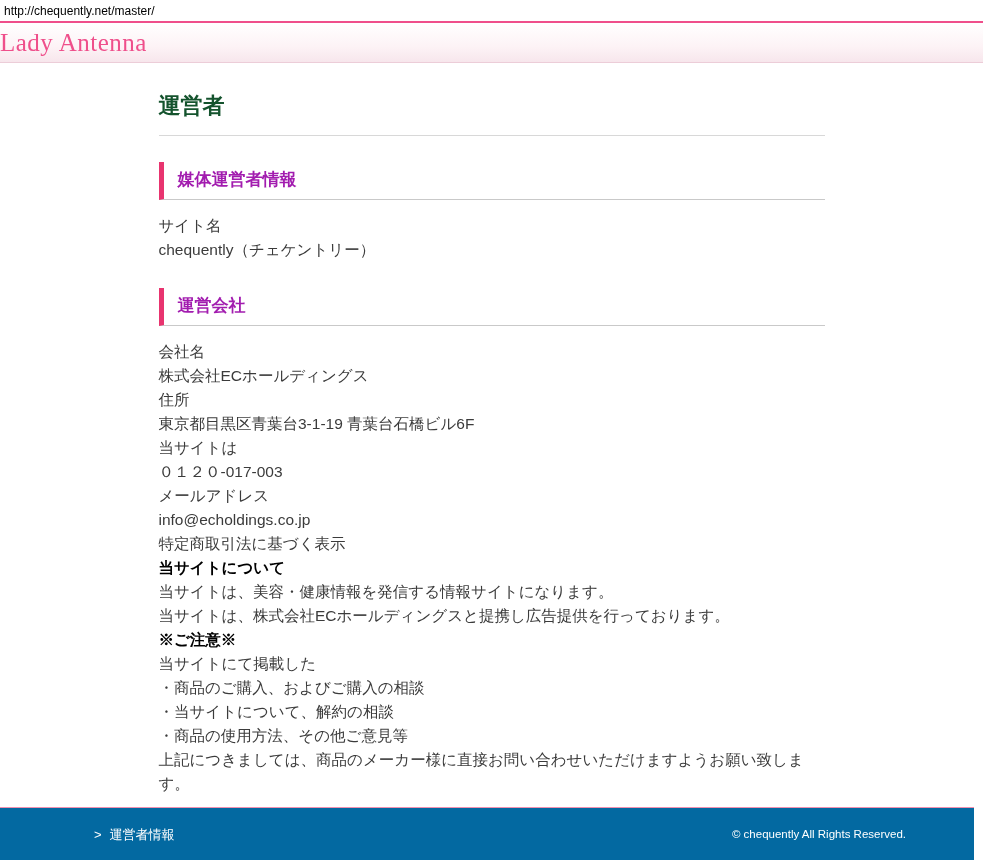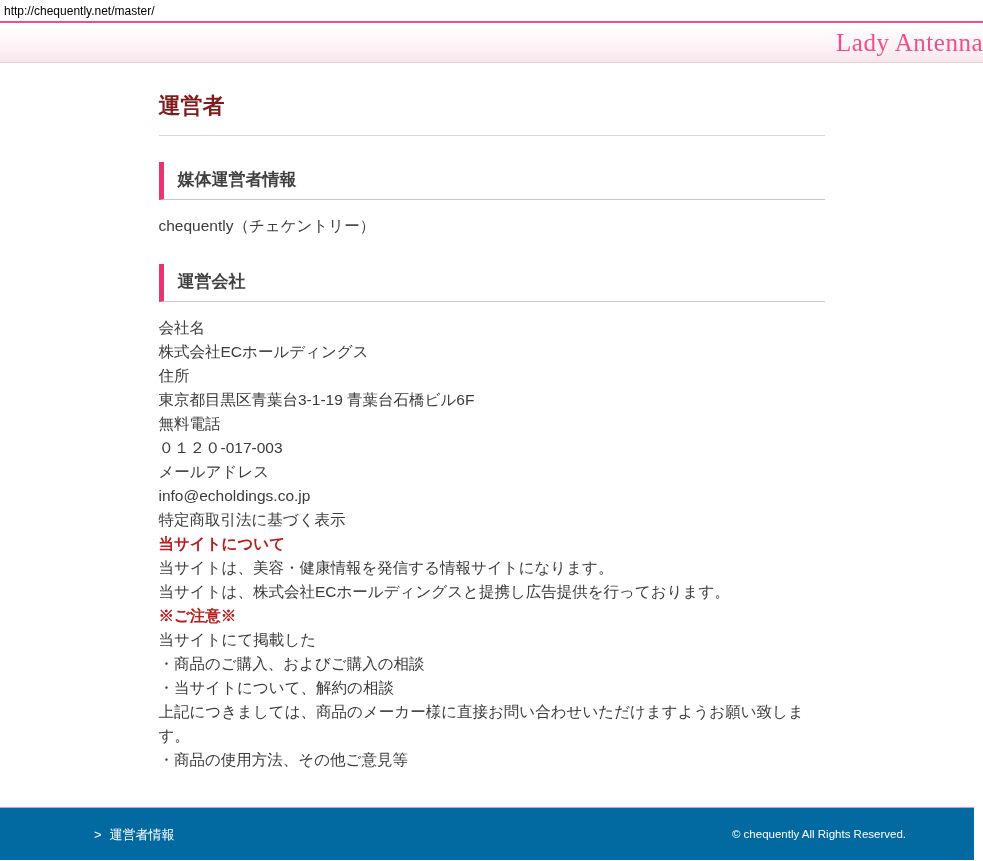--- a/index.html
+++ b/index.html
@@ -26,21 +26,21 @@
     position: relative;
     width: 983px;
     height: 839px;
     background: #ffffff;
   }
   .site-header {
     height: 39px;
     background: linear-gradient(to bottom, #ffffff 0%, #fdf3f6 60%, #f7e6ec 100%);
     border-top: 2px solid #ef4f8b;
     border-bottom: 1px solid #eccdd8;
-    text-align: right;
+    text-align: left;
     position: relative;
   }
   .site-logo {
     font-family: "Liberation Serif", serif;
     font-size: 25px;
     color: #ef4f8b;
     letter-spacing: 0.5px;
     line-height: 39px;
     font-weight: normal;
     display: inline-block;
@@ -52,47 +52,47 @@
     min-height: 740px;
   }
   .inner {
     width: 666px;
     margin: 0 auto;
     padding-left: 0;
   }
   .page-title {
     font-size: 22px;
     font-weight: bold;
-    color: #7f1d1d;
+    color: #14532d;
     padding: 28px 0 14px 0;
     margin: 0;
     border-bottom: 1px solid #d8d8d8;
   }
   .section-head {
     margin: 26px 0 0 0;
     padding: 6px 0 8px 14px;
     border-left: 5px solid #e8346f;
     border-bottom: 1px solid #c9c9c9;
     font-size: 17px;
     font-weight: bold;
-    color: #404040;
+    color: #a21caf;
   }
   .body-block {
     padding-top: 14px;
     font-size: 15.5px;
     color: #3b3b3b;
     line-height: 24px;
   }
   .body-block p {
     margin: 0;
     padding: 0 0 0 0;
   }
   .body-block p.bold {
     font-weight: bold;
-    color: #b91c1c;
+    color: #000000;
   }
   .footer {
     position: absolute;
     left: 0;
     bottom: 0;
     width: 974px;
     height: 52px;
     background: #0369a1;
     border-top: 1px solid #f08fb0;
   }
@@ -135,45 +135,46 @@
   </div>
 
   <div class="content">
     <div class="inner">
 
       <h1 class="page-title">運営者</h1>
 
       <div>
         <div class="section-head">媒体運営者情報</div>
         <div class="body-block">
+          <p>サイト名</p>
           <p>chequently（チェケントリー）</p>
         </div>
       </div>
 
       <div>
         <div class="section-head">運営会社</div>
         <div class="body-block">
           <p>会社名</p>
           <p>株式会社ECホールディングス</p>
           <p>住所</p>
           <p>東京都目黒区青葉台3-1-19 青葉台石橋ビル6F</p>
-          <p>無料電話</p>
+          <p>当サイトは</p>
           <p>０１２０-017-003</p>
           <p>メールアドレス</p>
           <p>info@echoldings.co.jp</p>
           <p>特定商取引法に基づく表示</p>
           <p class="bold">当サイトについて</p>
           <p>当サイトは、美容・健康情報を発信する情報サイトになります。</p>
           <p>当サイトは、株式会社ECホールディングスと提携し広告提供を行っております。</p>
           <p class="bold">※ご注意※</p>
           <p>当サイトにて掲載した</p>
           <p>・商品のご購入、およびご購入の相談</p>
           <p>・当サイトについて、解約の相談</p>
+          <p>・商品の使用方法、その他ご意見等</p>
           <p>上記につきましては、商品のメーカー様に直接お問い合わせいただけますようお願い致します。</p>
-          <p>・商品の使用方法、その他ご意見等</p>
         </div>
       </div>
 
     </div>
   </div>
 
   <div class="footer">
     <div class="footer-inner">
       <a class="footer-link" href="#">
         <span class="chev">&gt;</span><span>運営者情報</span>

